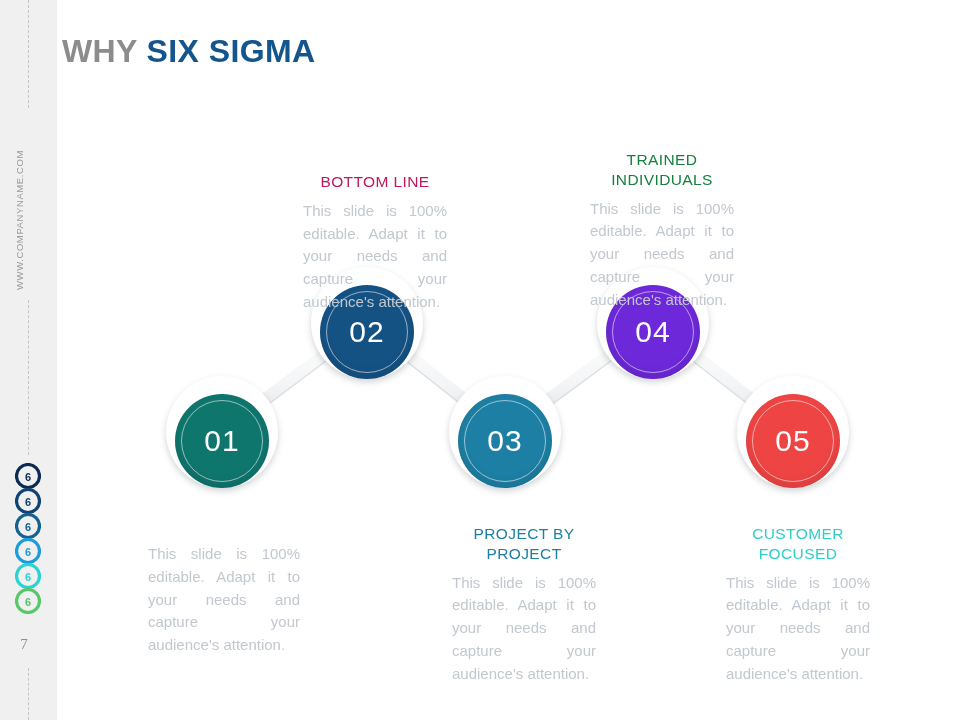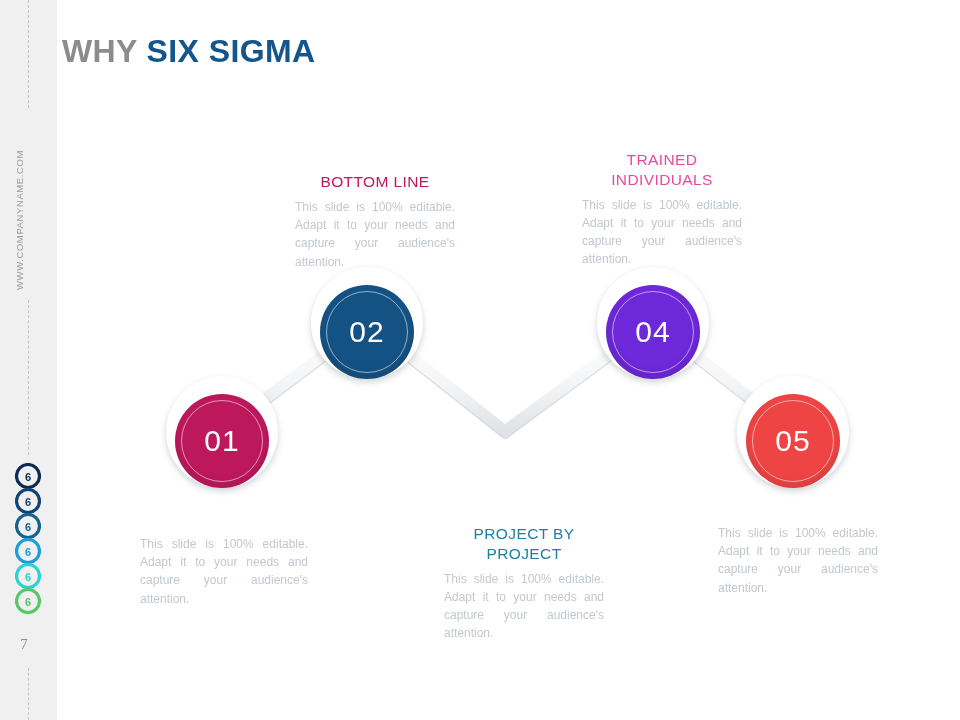--- a/index.html
+++ b/index.html
@@ -153,25 +153,25 @@
   
   .block { position: absolute; }
   .block-head {
     font-size: 15.5px;
     letter-spacing: 0.4px;
     line-height: 1.28;
     margin: 0 0 6px 0;
     font-weight: normal;
   }
   .block-body {
-    font-size: 12px;
+    font-size: 15px;
     line-height: 1.52;
     color: #c2c8cf;
     text-align: justify;
-    margin: 0;
+    margin: 8px;
   }
   .ta-center { text-align: center; }
 </style>
 </head>
 <body>
 
 <div id="slide">
 
   <div class="rail">
     <div class="rail-dash-top"></div>
@@ -240,56 +240,62 @@
     </g>
     <g stroke="#d6dade" stroke-width="1.1" fill="none" opacity="0.85">
       <line x1="222" y1="439" x2="367" y2="330"></line>
       <line x1="367" y1="330" x2="505" y2="439"></line>
       <line x1="505" y1="439" x2="653" y2="330"></line>
       <line x1="653" y1="330" x2="793" y2="439"></line>
     </g>
   </svg>
 
   <div class="node" style="left:166px; top:376px">
-    <div class="node-inner" style="background:#be185d">
+    <div class="node-inner" style="background:#0f766e">
       <span class="node-num">01</span>
     </div>
   </div>
   <div class="node" style="left:311px; top:267px">
     <div class="node-inner" style="background:#155284">
       <span class="node-num">02</span>
     </div>
   </div>
+  <div class="node" style="left:449px; top:376px">
+    <div class="node-inner" style="background:#1d7fa3">
+      <span class="node-num">03</span>
+    </div>
+  </div>
   <div class="node" style="left:597px; top:267px">
     <div class="node-inner" style="background:#6d28d9">
       <span class="node-num">04</span>
     </div>
   </div>
   <div class="node" style="left:737px; top:376px">
     <div class="node-inner" style="background:#ef4444">
       <span class="node-num">05</span>
     </div>
   </div>
 
   <div class="block" style="left:295px; top:172px; width:160px">
     <div class="block-head ta-center" style="color:#be185d">BOTTOM LINE</div>
     <div class="block-body">This slide is 100% editable. Adapt it to your needs and capture your audience's attention.</div>
   </div>
 
   <div class="block" style="left:582px; top:150px; width:160px">
-    <div class="block-head ta-center" style="color:#ec4899">TRAINED INDIVIDUALS</div>
+    <div class="block-head ta-center" style="color:#15803d">TRAINED INDIVIDUALS</div>
     <div class="block-body">This slide is 100% editable. Adapt it to your needs and capture your audience's attention.</div>
   </div>
 
   <div class="block" style="left:140px; top:535px; width:168px">
     <div class="block-body">This slide is 100% editable. Adapt it to your needs and capture your audience's attention.</div>
   </div>
 
   <div class="block" style="left:444px; top:524px; width:160px">
     <div class="block-head ta-center" style="color:#1d7fa3">PROJECT BY PROJECT</div>
     <div class="block-body">This slide is 100% editable. Adapt it to your needs and capture your audience's attention.</div>
   </div>
 
   <div class="block" style="left:718px; top:524px; width:160px">
+    <div class="block-head ta-center" style="color:#2ecfc6">CUSTOMER FOCUSED</div>
     <div class="block-body">This slide is 100% editable. Adapt it to your needs and capture your audience's attention.</div>
   </div>
 
 </div>
 
 </body></html>

